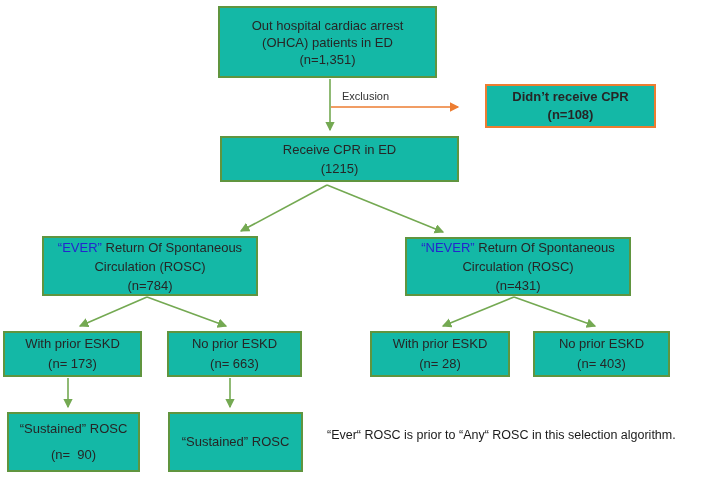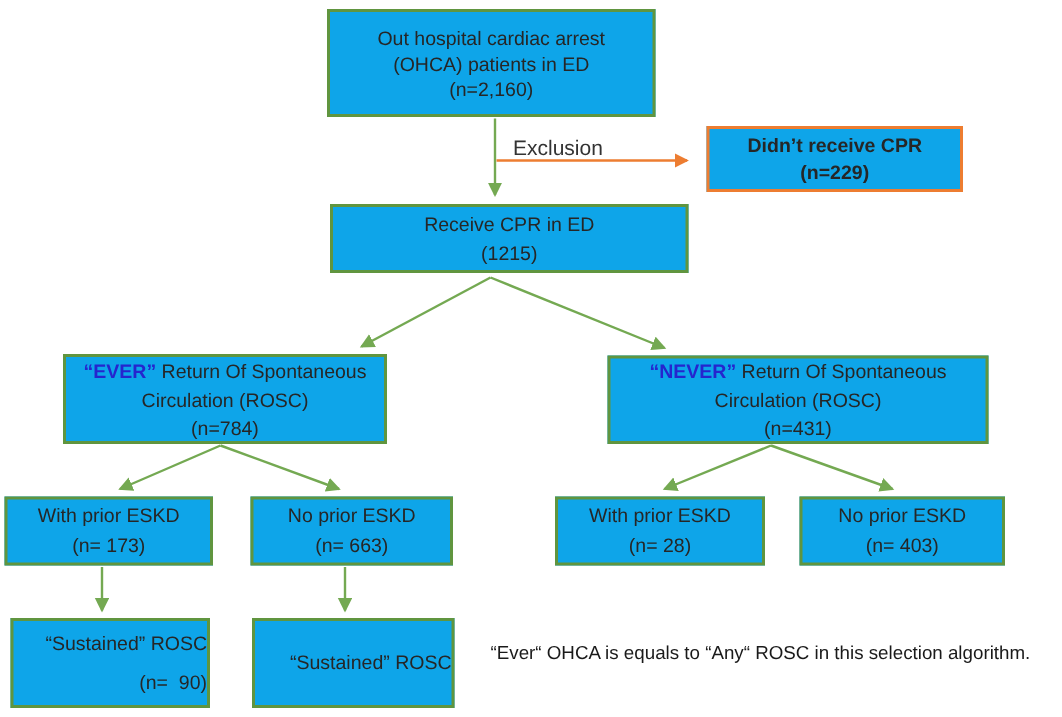--- a/index.html
+++ b/index.html
@@ -4,31 +4,31 @@
 <style>
   html,body{margin:0;padding:0;background:#fff;}
   body{font-family:"Liberation Sans","DejaVu Sans",sans-serif;color:#262626;}
   .canvas{position:relative;width:708px;height:478px;background:#ffffff;overflow:hidden;}
   .arrow-layer{position:absolute;left:0;top:0;width:708px;height:478px;pointer-events:none;}
   .arrow-layer line{stroke-width:1.6px;fill:none;}
   .g-line{stroke:var(--arrowGreen,#74A952);}
   .o-line{stroke:var(--orange,#ED7D31);stroke-width:2px;}
   .mk-g{fill:var(--arrowGreen,#74A952);}
   .mk-o{fill:var(--orange,#ED7D31);}
-  .fbox{position:absolute;box-sizing:border-box;background:#0ea5e9;
+  .fbox{position:absolute;box-sizing:border-box;background:#14b8a6;
         border:2px solid var(--green,#60953F);
         display:flex;flex-direction:column;justify-content:center;align-items:center;
         text-align:center;font-size:13px;line-height:17px;}
   .fbox .line{white-space:pre-wrap;}
   .box-orange{border:2.5px solid var(--orange,#ED7D31);font-weight:bold;line-height:18px;}
   .lh19{line-height:19px;}
   .lh20{line-height:20px;}
-  .lh26{line-height:26px;align-items:flex-end;}
-  .emph{color:var(--blue,#2525CE);font-weight:bold;}
-  .float-label{position:absolute;font-size:14px;color:#333;white-space:nowrap;}
+  .lh26{line-height:26px;}
+  .emph{color:var(--blue,#2525CE);font-weight:normal;}
+  .float-label{position:absolute;font-size:11px;color:#333;white-space:nowrap;}
   .footnote{position:absolute;font-size:12.5px;color:#1a1a1a;white-space:nowrap;}
 </style>
 </head>
 <body>
 
 <div class="canvas">
 
   <svg class="arrow-layer" viewBox="0 0 708 478">
     <defs>
       <marker id="ah-g" markerWidth="8" markerHeight="8" refX="5.2" refY="3" orient="auto">
@@ -46,42 +46,42 @@
     <line class="g-line" x1="147" y1="297" x2="226" y2="326" marker-end="url(#ah-g)"></line>
     <line class="g-line" x1="514" y1="297" x2="443" y2="326" marker-end="url(#ah-g)"></line>
     <line class="g-line" x1="514" y1="297" x2="595" y2="326" marker-end="url(#ah-g)"></line>
     <line class="g-line" x1="68" y1="378" x2="68" y2="407" marker-end="url(#ah-g)"></line>
     <line class="g-line" x1="230" y1="378" x2="230" y2="407" marker-end="url(#ah-g)"></line>
   </svg>
 
   <div class="fbox" style="left:218px;top:6px;width:219px;height:72px;">
     <div class="line">Out hospital cardiac arrest</div>
     <div class="line">(OHCA) patients in ED</div>
-    <div class="line">(n=2,160)</div>
+    <div class="line">(n=1,351)</div>
   </div>
 
-  <div class="fbox box-orange" style="left:471px;top:84px;width:171px;height:44px;">
+  <div class="fbox box-orange" style="left:485px;top:84px;width:171px;height:44px;">
     <div class="line">Didn’t receive CPR</div>
-    <div class="line">(n=229)</div>
+    <div class="line">(n=108)</div>
   </div>
 
   <div class="float-label" style="left:342px;top:90px;">Exclusion</div>
 
   <div class="fbox lh19" style="left:220px;top:136px;width:239px;height:46px;">
     <div class="line">Receive CPR in ED</div>
     <div class="line">(1215)</div>
   </div>
 
   <div class="fbox lh19" style="left:42px;top:236px;width:216px;height:60px;">
     <div class="line"><span class="emph">“EVER”</span><span class="line"> Return Of Spontaneous</span></div>
     <div class="line">Circulation (ROSC)</div>
     <div class="line">(n=784)</div>
   </div>
 
-  <div class="fbox lh19" style="left:405px;top:237px;width:254px;height:59px;text-align:right;">
+  <div class="fbox lh19" style="left:405px;top:237px;width:226px;height:59px;text-align:right;">
     <div class="line"><span class="emph">“NEVER”</span><span class="line"> Return Of Spontaneous</span></div>
     <div class="line">Circulation (ROSC)</div>
     <div class="line">(n=431)</div>
   </div>
 
   <div class="fbox lh20" style="left:3px;top:331px;width:139px;height:46px;">
     <div class="line">With prior ESKD</div>
     <div class="line">(n= 173)</div>
   </div>
 
@@ -102,15 +102,15 @@
 
   <div class="fbox lh26" style="left:7px;top:412px;width:133px;height:60px;">
     <div class="line">“Sustained” ROSC</div>
     <div class="line">(n=  90)</div>
   </div>
 
   <div class="fbox lh26" style="left:168px;top:412px;width:135px;height:60px;">
     <div class="line">“Sustained” ROSC</div>
   </div>
 
-  <div class="footnote" style="left:327px;top:428px;">“Ever“ OHCA is equals to “Any“ ROSC in this selection algorithm.</div>
+  <div class="footnote" style="left:327px;top:428px;">“Ever“ ROSC is prior to “Any“ ROSC in this selection algorithm.</div>
 
 </div>
 
 </body></html>

